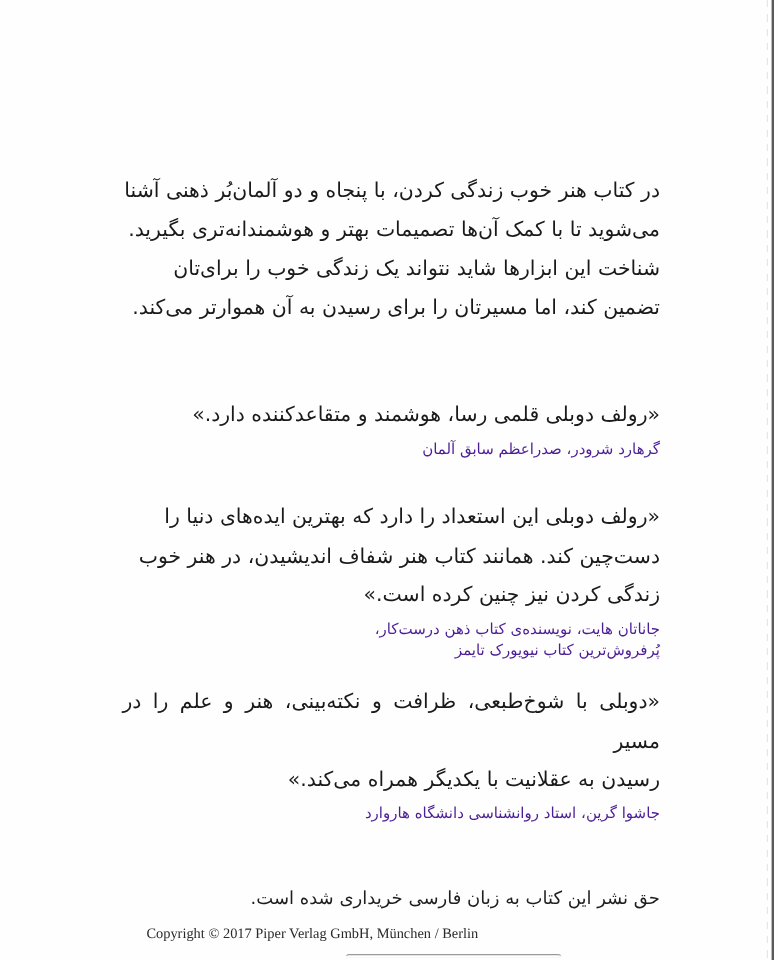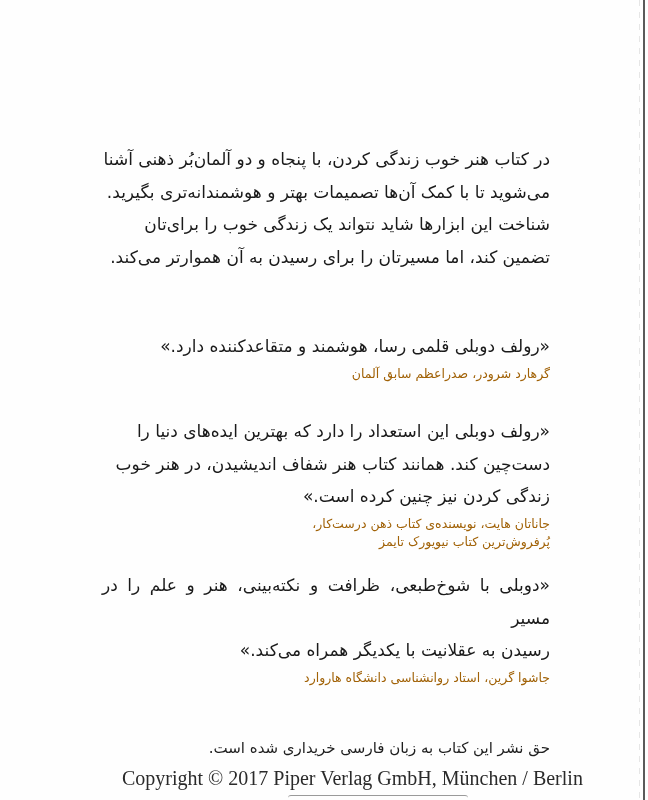--- a/index.html
+++ b/index.html
@@ -52,42 +52,42 @@
       font-size: 17px;
       line-height: 32.5px;
       color: #1a1a1a;
       width: 448px;
       margin-top: 25px;
     }
     .quote p { margin: 0; }
     .attrib {
       font-size: 12.5px;
       line-height: 22px;
-      color: #a16207;
+      color: #4c1d95;
       margin: 0;
       text-align: left;
     }
     .q1 { top: 305px; }
     .q2 { top: 390px; }
     .q3 { top: 544px; }
     .rights {
       position: absolute;
       right: 98px;
       top: 736px;
       direction: rtl;
       font-size: 15px;
       line-height: 24px;
       color: #1e1e1e;
     }
     .copyright {
       position: absolute;
       left: 122px;
       top: 766px;
       font-family: "Liberation Serif", serif;
-      font-size: 20px;
+      font-size: 12px;
       line-height: 24px;
       color: #2a2a2a;
       white-space: nowrap;
     }
     .bottom-rule {
       position: absolute;
       left: 288px;
       top: 795px;
       width: 180px;
       height: 2px;

